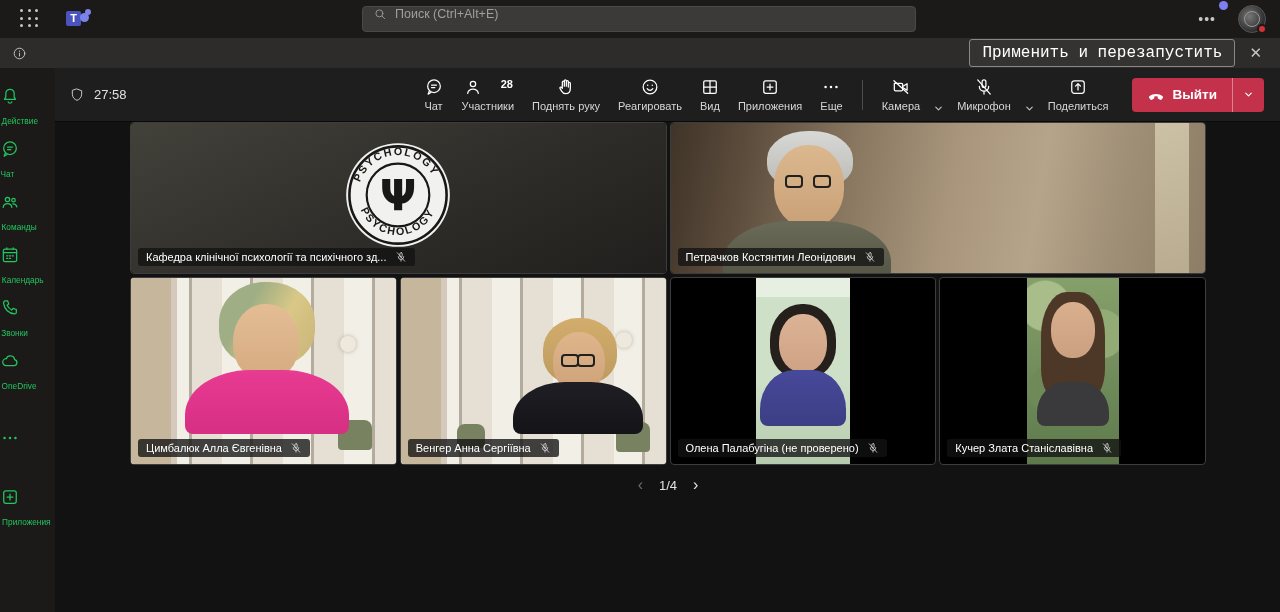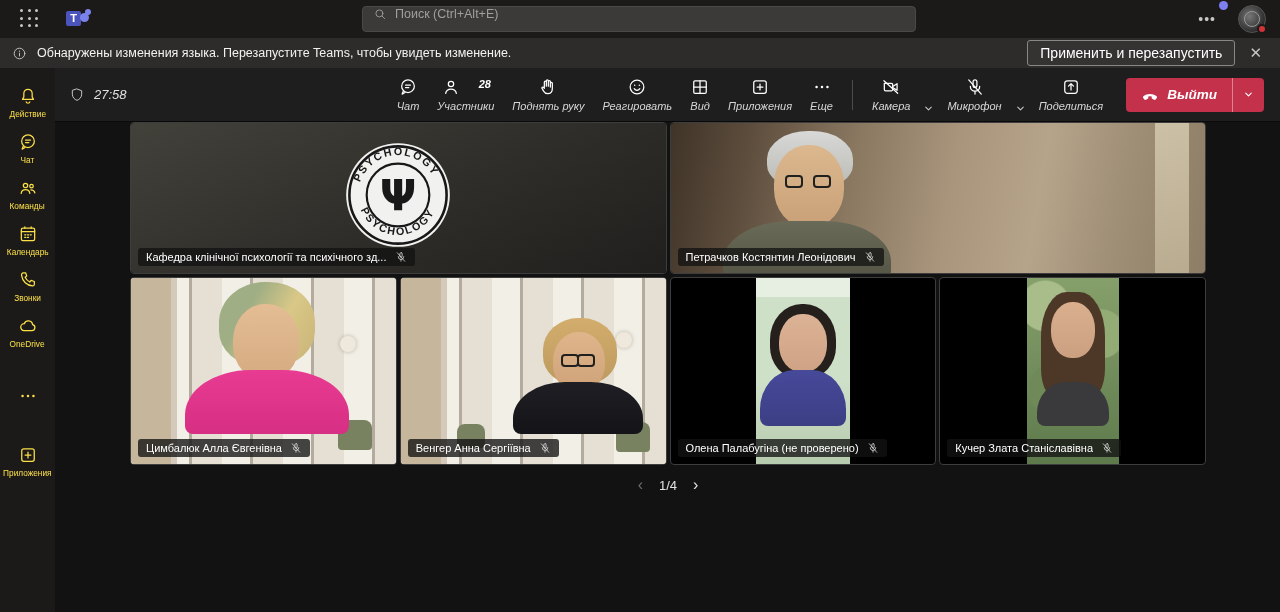--- a/index.html
+++ b/index.html
@@ -24,39 +24,39 @@
   .topright { margin-left:auto; display:flex; align-items:center; gap:22px; margin-right:14px; }
   .topdots { position:relative; color:#c8c6c4; font-size:14px; letter-spacing:1px; cursor:pointer; }
   .topdots .ndot { position:absolute; right:-12px; top:-10px; width:9px; height:9px; border-radius:50%; background:#7d7ff0; }
   .avatar { position:relative; width:28px; height:28px; border-radius:50%; background:radial-gradient(circle at 40% 40%, #777, #2d2d2d 70%); border:1px solid #555; cursor:pointer; }
   .avatar::before { content:""; position:absolute; inset:5px; border-radius:50%; border:1px solid #999; }
   .avatar .sdot { position:absolute; right:-2px; bottom:-2px; width:10px; height:10px; border-radius:50%; background:#d13438; border:2px solid #1b1a19; }
 
   
   .banner { height:30px; background:#2d2c2b; display:flex; align-items:center; font-size:12.5px; color:#f3f2f1; }
   .banner .info { width:15px; height:15px; margin:0 10px 0 12px; color:#c8c6c4; flex:none; }
-  .apply-btn { margin-left:auto; background:#343332; border:1px solid #8a8886; border-radius:3px; padding:4px 12px; font-size:14px; color:#fff; cursor:pointer; font-family:Liberation Sans, sans-serif; }
+  .apply-btn { margin-left:auto; background:#343332; border:1px solid #8a8886; border-radius:3px; padding:4px 12px; font-size:16px; color:#fff; cursor:pointer; font-family:Liberation Mono, monospace; }
   .banner .close { margin:0 18px 0 14px; color:#c8c6c4; font-size:15px; cursor:pointer; }
 
   
   .shell { display:flex; height:544px; }
 
   
   .rail { width:55px; background:#1b1a19; display:flex; flex-direction:column; align-items:center; padding-top:12px; flex:none; }
-  .rail-item { display:flex; flex-direction:column; align-items:center; gap:3px; color:#fde047; width:100%; padding:6px 0 7px; cursor:pointer; }
+  .rail-item { display:flex; flex-direction:column; align-items:flex-start; gap:10px; color:#22c55e; width:100%; padding:6px 0 7px; cursor:pointer; }
   .rail-item svg { width:20px; height:20px; }
   .rail-item .rlabel { font-size:9px; white-space:nowrap; transform:scale(.92); }
   .rail-gap { height:24px; }
   .rail-bottom { margin-top:26px; }
 
   
   .main { flex:1; display:flex; flex-direction:column; background:#131313; min-width:0; }
 
   
-  .mtb { height:54px; background:#1f1e1e; display:flex; align-items:center; border-bottom:1px solid #0a0a0a; padding-right:16px; flex:none;font-style:italic; }
+  .mtb { height:54px; background:#1f1e1e; display:flex; align-items:center; border-bottom:1px solid #0a0a0a; padding-right:16px; flex:none; }
   .timer { display:flex; align-items:center; gap:9px; margin-left:14px; color:#e1e1e1; font-size:13px; }
   .timer svg { width:16px; height:16px; color:#c8c6c4; }
   .spacer { flex:1; }
   .tbtn { display:flex; flex-direction:column; align-items:center; gap:3px; color:#d6d6d6; font-size:11px; padding:4px 9px; cursor:pointer; white-space:nowrap; }
   .tbtn svg { width:20px; height:20px; color:#fff; }
   .tbtn .irow { display:flex; align-items:flex-start; gap:18px; }
   .tbtn .cnt { font-size:11px; font-weight:bold; color:#fff; margin-top:1px; }
   .vdiv { width:1px; height:30px; background:#4c4c4c; margin:0 10px; }
   .devgroup { display:flex; align-items:flex-end; }
   .chev { color:#c8c6c4; padding:2px 4px; cursor:pointer; }
@@ -279,21 +279,20 @@
     <div class="avatar">
         <span class="sdot"></span>
       </div>
   </div>
 </div>
 
 <div class="banner">
   <svg class="ic info">
       <use href="#i-info"></use>
     </svg>
-  <span>Обнаружены изменения языка. Перезапустите Teams, чтобы увидеть изменение.</span>
   <button class="apply-btn">Применить и перезапустить</button>
   <span class="close">✕</span>
 </div>
 
 <div class="shell">
 
   <div class="rail">
     <div class="rail-item">
       <svg class="ic">
           <use href="#i-bell"></use>

